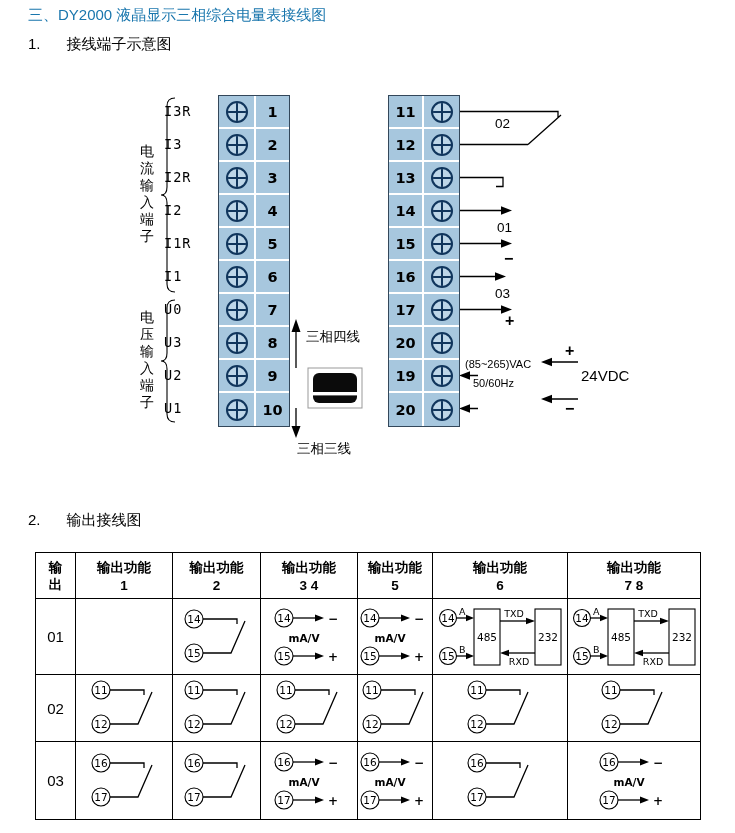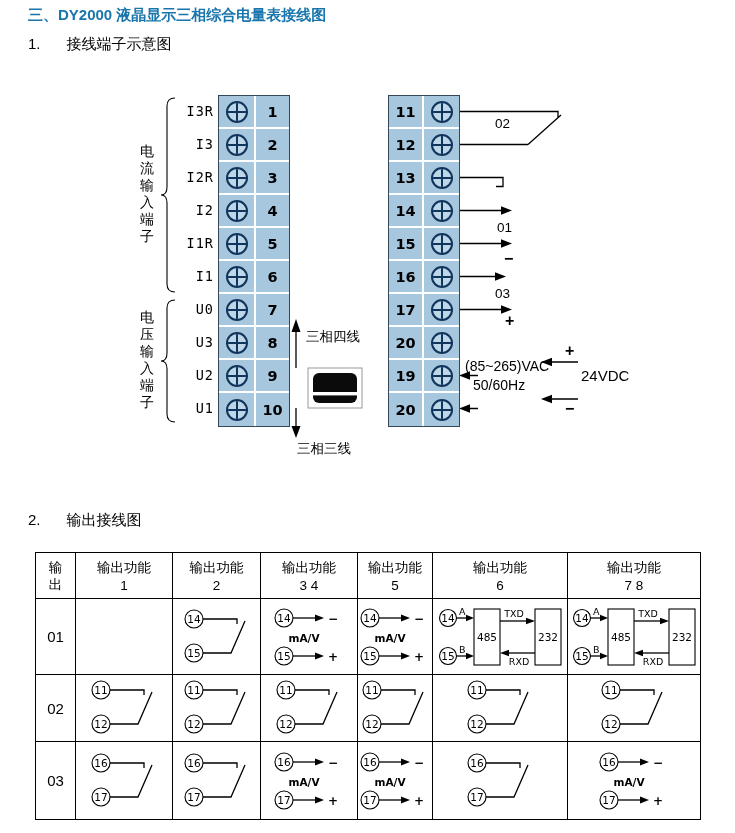--- a/index.html
+++ b/index.html
@@ -1,60 +1,60 @@
 <!DOCTYPE html>
 <html><head>
 <meta charset="utf-8">
 <style>
   *{box-sizing:border-box}
   body{margin:0;background:#fff}
   .page{position:relative;width:735px;height:833px;background:#fff;color:#000;
         font-family:"Liberation Sans",sans-serif;overflow:hidden}
 
-  .title{position:absolute;left:28px;top:6px;font-size:15px;font-weight:bold;color:#1976ad}
+  .title{position:absolute;left:28px;top:6px;font-size:15px;font-weight:normal;color:#1976ad}
   .sechead{position:absolute;left:28px;font-size:15px}
   .sechead .sectitle{margin-left:26px}
 
   
   .overlay{position:absolute;left:0;top:0;pointer-events:none}
   .brace{fill:none;stroke:#000;stroke-width:1.1}
   .wl{fill:none;stroke:#000;stroke-width:1.3}
   .ah{fill:#000;stroke:none}
 
   
   .vlabel{position:absolute;left:139px;width:16px;font-size:14px;line-height:17px;
           word-break:break-all;text-align:center}
-  .tlabel{position:absolute;left:164px;width:50px;height:33px;line-height:33px;text-align:right;
+  .tlabel{position:absolute;left:164px;width:50px;height:33px;line-height:33px;
           font-family:"DejaVu Sans Mono",monospace;font-size:13.5px;letter-spacing:1px}
 
   
   .tblock{position:absolute;width:72px;border:1px solid #33475a;background:#a7c7de}
   .trow{display:flex;height:33px;background:#a7c7de;border-bottom:2px solid #fff}
   .trow:last-child{border-bottom:0}
   .scell{flex:0 0 37px;display:flex;align-items:center;justify-content:center}
   .ncell{flex:1 1 auto;display:flex;align-items:center;justify-content:center;
          font-weight:bold;font-size:14.5px;font-family:"DejaVu Sans",sans-serif}
   .tblock.left .scell{border-right:2px solid #fff}
   .tblock.right .scell{border-left:2px solid #fff}
   .screw{width:22px;height:22px;border-radius:50%;border:2px solid #10355c;background:#bdd6e8;
          position:relative;overflow:hidden}
   .screw::before{content:"";position:absolute;left:0;right:0;top:50%;margin-top:-1px;height:2px;background:#10355c}
   .screw::after{content:"";position:absolute;top:0;bottom:0;left:50%;margin-left:-1px;width:2px;background:#10355c}
 
   
   .ann{position:absolute;font-size:13.5px;white-space:nowrap}
   .sign{font-size:16px;font-weight:bold}
-  .small{font-size:14px}
+  .small{font-size:11px}
   .dcv{font-size:15px}
 
   
   .otable{position:absolute;left:35px;top:552px;border-collapse:collapse;table-layout:fixed;
           font-family:"Liberation Sans",sans-serif}
   .otable th,.otable td{border:1px solid #000;padding:0;text-align:center;vertical-align:middle}
-  .otable th{font-weight:normal;font-size:13.5px}
+  .otable th{font-weight:bold;font-size:13.5px}
   .hrow{height:46px}.rr1{height:76px}.rr2{height:67px}.rr3{height:78px}
   .hd1{line-height:19px}.hd2{line-height:17px}
   .vcorner{width:15px;margin:0 auto;word-break:break-all;line-height:17px;font-size:13.5px}
   .rowlab{font-size:15px}
   .cellsvg{display:block;margin:0 auto}
   .tc{fill:#fff;stroke:#000;stroke-width:1.1}
   .bx{fill:#fff;stroke:#000;stroke-width:1.1}
   .tt{font-family:"DejaVu Sans",sans-serif;font-size:10.5px;text-anchor:middle}
   .bt{font-family:"DejaVu Sans",sans-serif;font-size:10.5px;text-anchor:middle}
   .st{font-family:"DejaVu Sans",sans-serif;font-size:9.5px}

